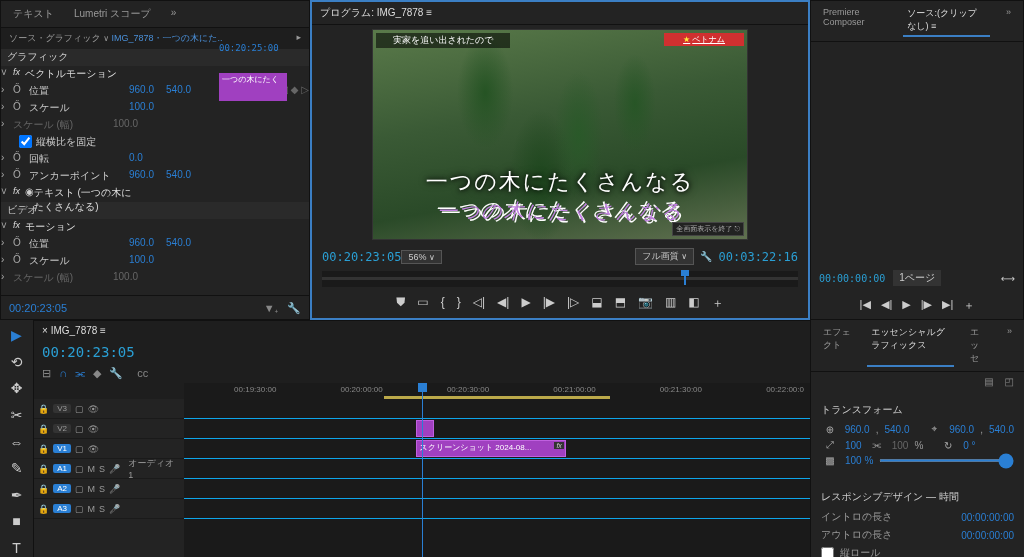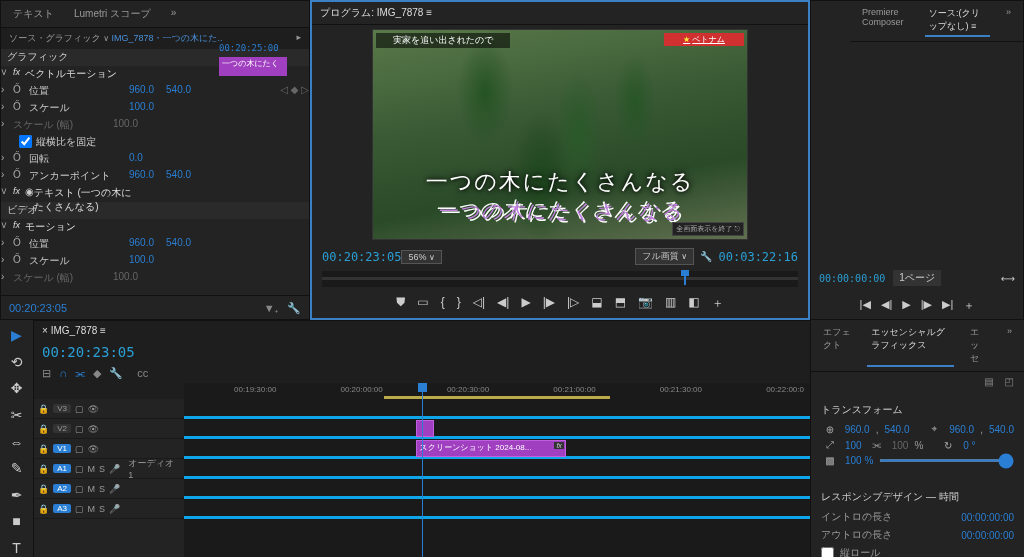--- a/index.html
+++ b/index.html
@@ -24,21 +24,21 @@
 .ec-row .val { color: #2a7fd4; margin-right: 12px; }
 .ec-row .val.dim { color: #666; }
 .ec-row .cb { margin-left: 18px; margin-right: 4px; }
 .ec-row.cat { background: #2a2a2a; color: #bbb; padding-left: 6px; }
 .ec-timecode { padding: 4px 8px; color: #2a7fd4; font-family: monospace; font-size: 11px; border-top: 1px solid #111; display:flex; justify-content:space-between; align-items:center;}
 .ec-timecode .icons span { color:#888; margin-left:6px; cursor:pointer; }
 
 
 .ec-kfstrip { position: absolute; left: 218px; top: 42px; width: 70px; }
 .ec-kf-tc { font-size: 9px; color: #2a7fd4; font-family: monospace; }
-.ec-kf-clip { margin-top: 4px; background: #a040c0; color: #fff; font-size: 8px; padding: 1px 3px; white-space: nowrap; overflow: hidden; width: 68px; height: 19px; }
+.ec-kf-clip { margin-top: 20px; background: #a040c0; color: #fff; font-size: 8px; padding: 1px 3px; white-space: nowrap; overflow: hidden; width: 68px; height: 28px; }
 
 
 .program { background: #232323; border: 2px solid #3b7fc4; display: flex; flex-direction: column; position: relative; }
 .prog-tab { padding: 4px 8px; font-size: 10px; color: #ddd; border-bottom: 1px solid #111; }
 .prog-video { flex: 1; margin: 4px 60px; background: linear-gradient(170deg,#5a7a4a 0%,#3a5a35 40%,#2a4a28 70%,#607050 100%); position: relative; border: 1px solid #333; overflow: hidden; }
 .prog-video .topbar { position:absolute; top:3px; left:3px; background:rgba(0,0,0,.55); color:#fff; font-size:9px; padding:1px 17px;}
 .prog-video .flag { position:absolute; top:3px; right:3px; background:#d03030; color:#fff; font-size:8px; padding:1px 19px; display:flex; align-items:center; gap:2px;text-decoration:underline;}
 .prog-video .flag::before{content:"★"; color:#ffeb3b; font-size:8px;}
 .prog-video .caption1 { position:absolute; bottom:42px; width:100%; text-align:center; color:#fff; font-size:22px; letter-spacing:2px; text-shadow:0 0 4px #000,0 0 8px #000;}
 .prog-video .caption2 { position:absolute; bottom:14px; width:100%; text-align:center; color:#c080e0; font-size:20px; font-style:italic; font-family:serif; letter-spacing:2px; text-shadow:2px 2px 0 #fff,-2px -2px 0 #fff;}
@@ -54,21 +54,21 @@
 .prog-info .sel { background:#333; color:#ccc; padding:1px 6px; border:1px solid #555; font-size:9px;}
 .prog-scrub { height:16px; margin:2px 10px; background:#1a1a1a; position:relative; }
 .prog-scrub .bar { position:absolute; top:6px; left:0; right:0; height:3px; background:#333;}
 .prog-scrub .ph { position:absolute; top:2px; left:76%; width:2px; height:12px; background:#2a7fd4;}
 .prog-scrub .ph::before{content:"";position:absolute;top:-3px;left:-3px;width:8px;height:6px;background:#2a7fd4;}
 .prog-transport { display:flex; justify-content:center; gap:12px; padding:6px; color:#ccc; font-size:12px; }
 .prog-transport span { cursor:pointer; }
 
 
 .srcpanel { background:#232323; border:1px solid #111; display:flex; flex-direction:column; }
-.srcpanel .tabs { font-size:9px;margin-left:39px; }
+.srcpanel .tabs { font-size:9px; }
 .src-empty { flex:1; }
 .src-bottom { padding:6px 8px; display:flex; align-items:center; gap:8px; font-size:10px; }
 .src-bottom .tc { color:#2a9fd4; font-family:monospace; }
 .src-bottom .page { background:#333; padding:1px 6px; color:#ccc; }
 .src-transport { display:flex; justify-content:center; gap:10px; padding:6px; color:#ccc; font-size:11px;}
 .src-transport span{cursor:pointer;}
 
 
 .toolbar { position:absolute; left:0; top:320px; width:34px; height:237px; background:#232323; border-right:1px solid #111; display:flex; flex-direction:column; align-items:center; gap:8px; padding-top:6px;}
 .toolbar .tool { width:20px; height:20px; color:#ccc; font-size:14px; display:flex; align-items:center; justify-content:center; cursor:pointer;}
@@ -84,21 +84,21 @@
 .tl-ruler .ph { position:absolute; top:0; width:1px; height:200px; background:#2a7fd4; z-index:5;}
 .tl-ruler .ph::before{content:"";position:absolute;top:0;left:-4px;width:9px;height:9px;background:#2a7fd4;}
 .tl-ruler .wz { position:absolute; top:13px; height:3px; background:#bba94a;}
 .tl-tracks { flex:1; display:flex; }
 .tl-trackheads { width:150px; background:#232323; }
 .tl-trackheads .trk { height:20px; display:flex; align-items:center; gap:4px; padding:0 4px; border-bottom:1px solid #1a1a1a; font-size:9px; color:#999;}
 .tl-trackheads .trk .tag { background:#2a7fd4; color:#fff; padding:0 4px; font-size:8px; border-radius:2px;}
 .tl-trackheads .trk .tag.off { background:#333; color:#999;}
 .tl-trackheads .trk .ico { cursor:pointer; }
 .tl-lanes { flex:1; position:relative; background:#1a1a1a; }
-.tl-lanes .lane { height:20px; border-bottom:3px solid #0ea5e9; position:relative;}
+.tl-lanes .lane { height:20px; border-bottom:1px solid #0ea5e9; position:relative;}
 .tl-lanes .clip { position:absolute; top:1px; height:17px; background:#a040c0; border:1px solid #c060e0; font-size:8px; color:#fff; padding:1px 3px; overflow:hidden; white-space:nowrap;}
 .tl-lanes .clip .fxb { position:absolute; right:1px; top:1px; background:#333; color:#ccc; font-size:7px; font-style:italic; padding:0 2px;}
 .tl-toolrow { display:flex; gap:8px; padding:3px 8px; color:#888; font-size:11px;}
 .tl-toolrow span{cursor:pointer;}
 .tl-toolrow .sel{color:#2a7fd4;}
 
 
 .egfx { background:#232323; border-left:1px solid #111; display:flex; flex-direction:column; font-size:10px;}
 .egfx .tabs { font-size:9px; }
 .egfx-body { flex:1; padding:6px 10px; overflow:auto; }

